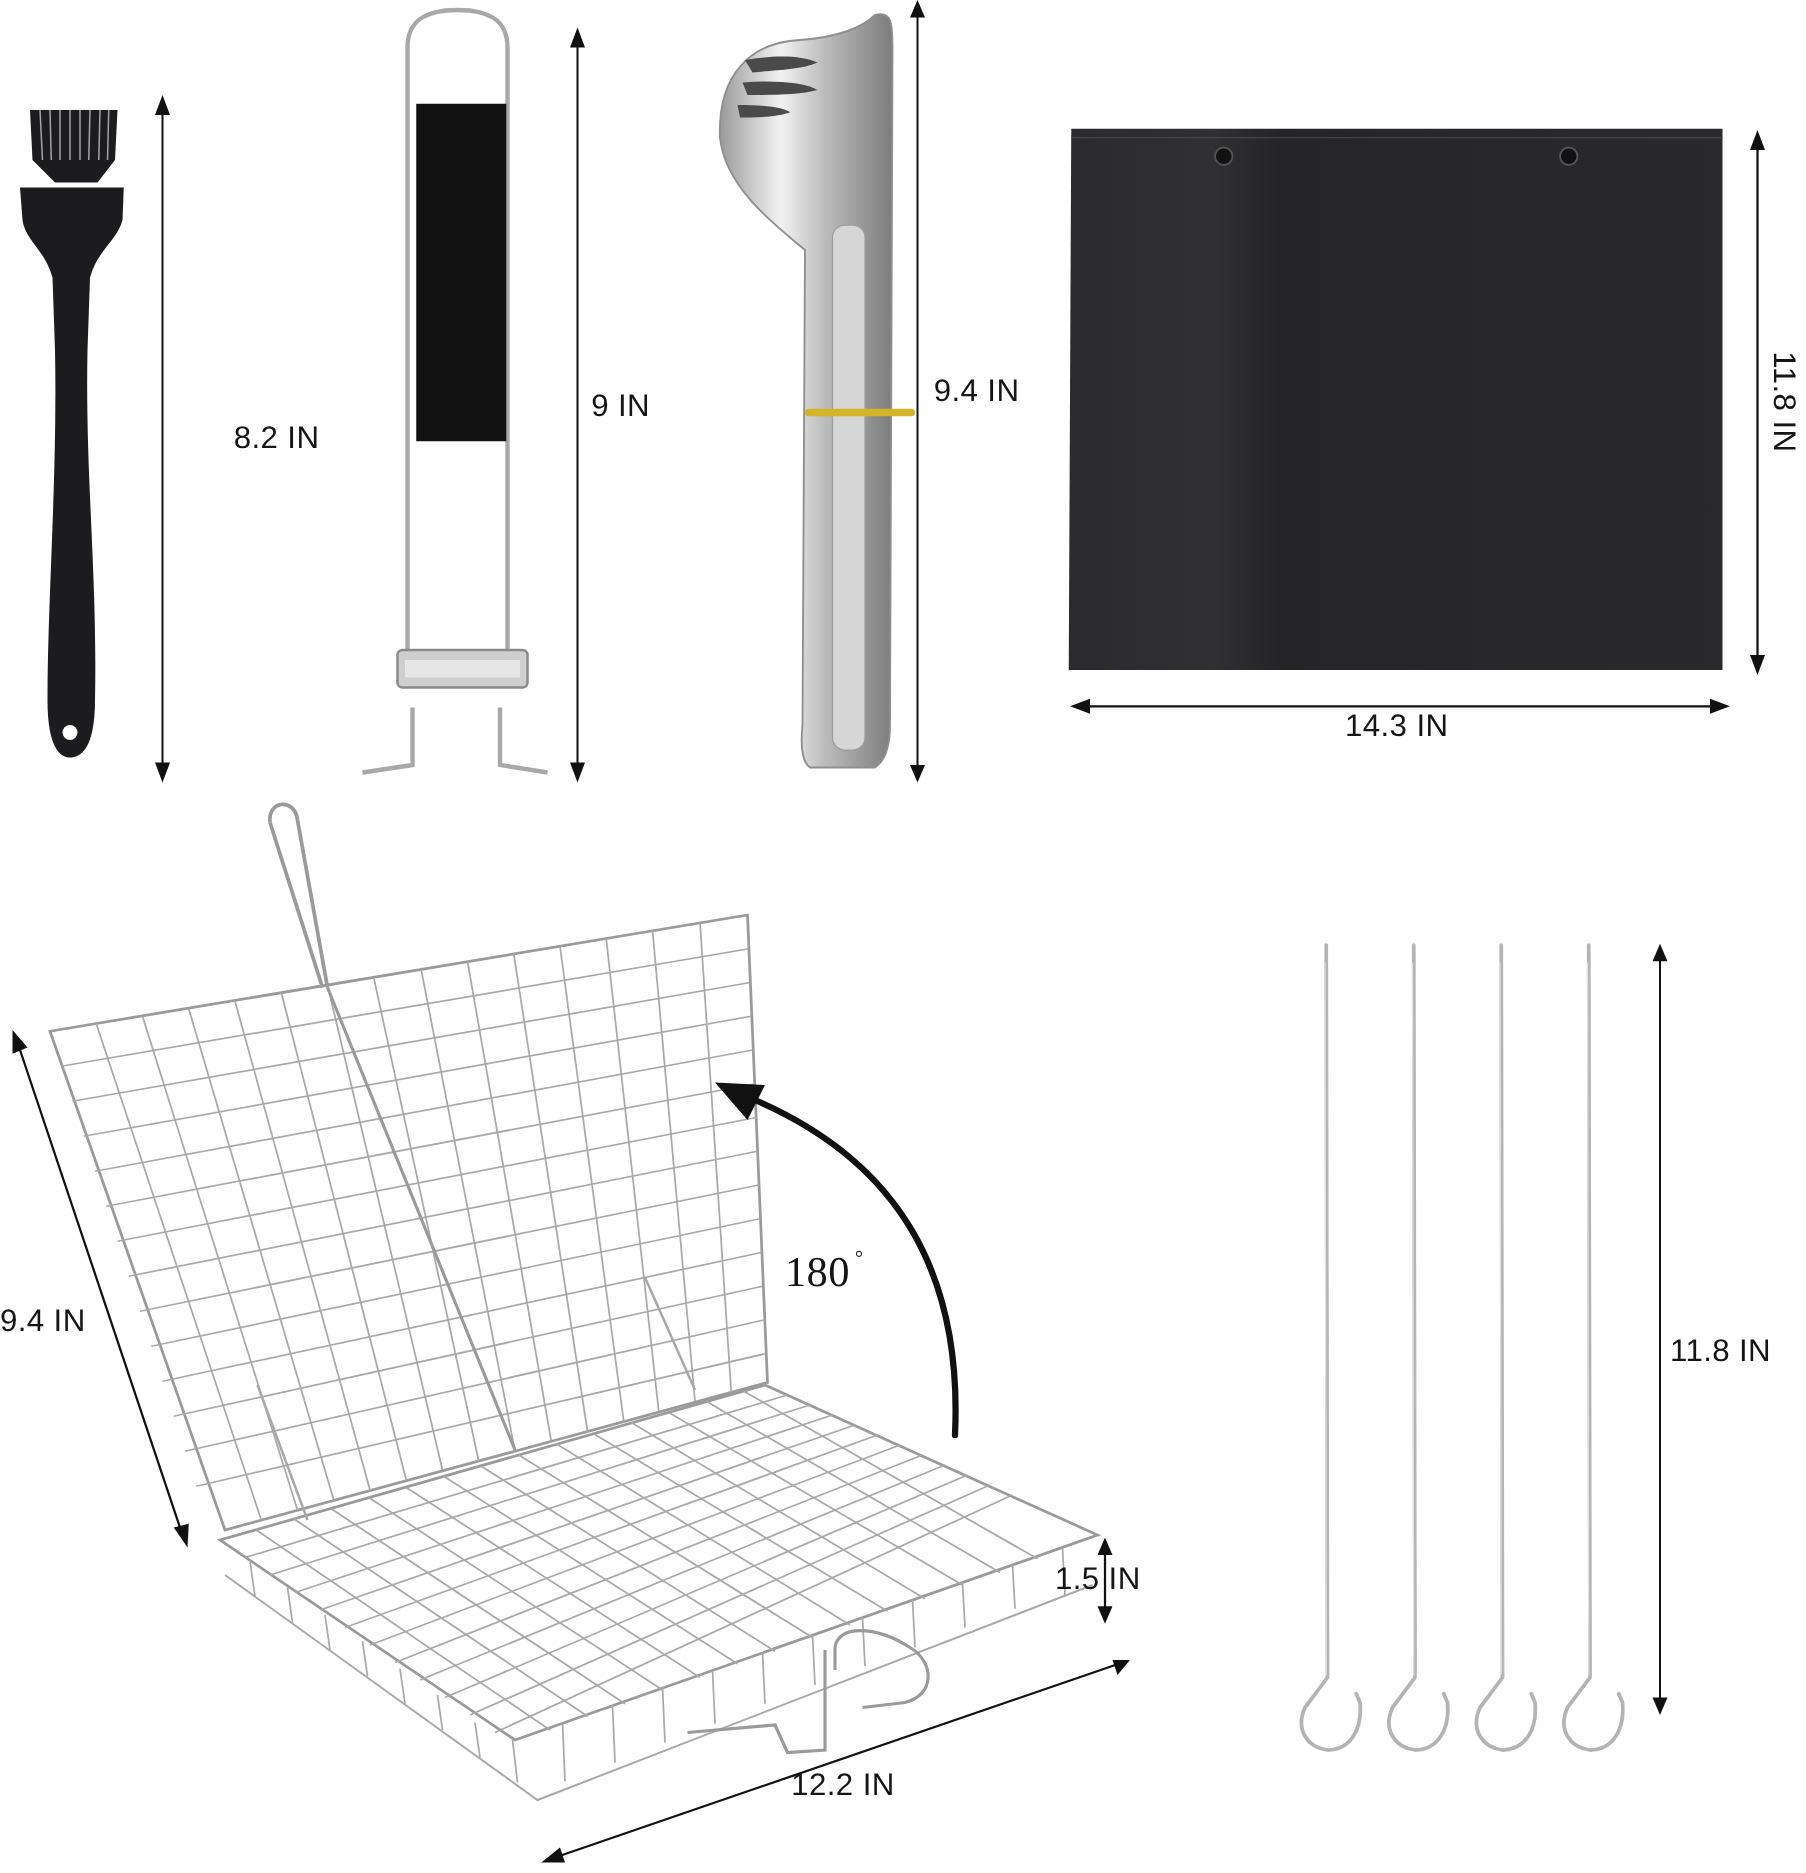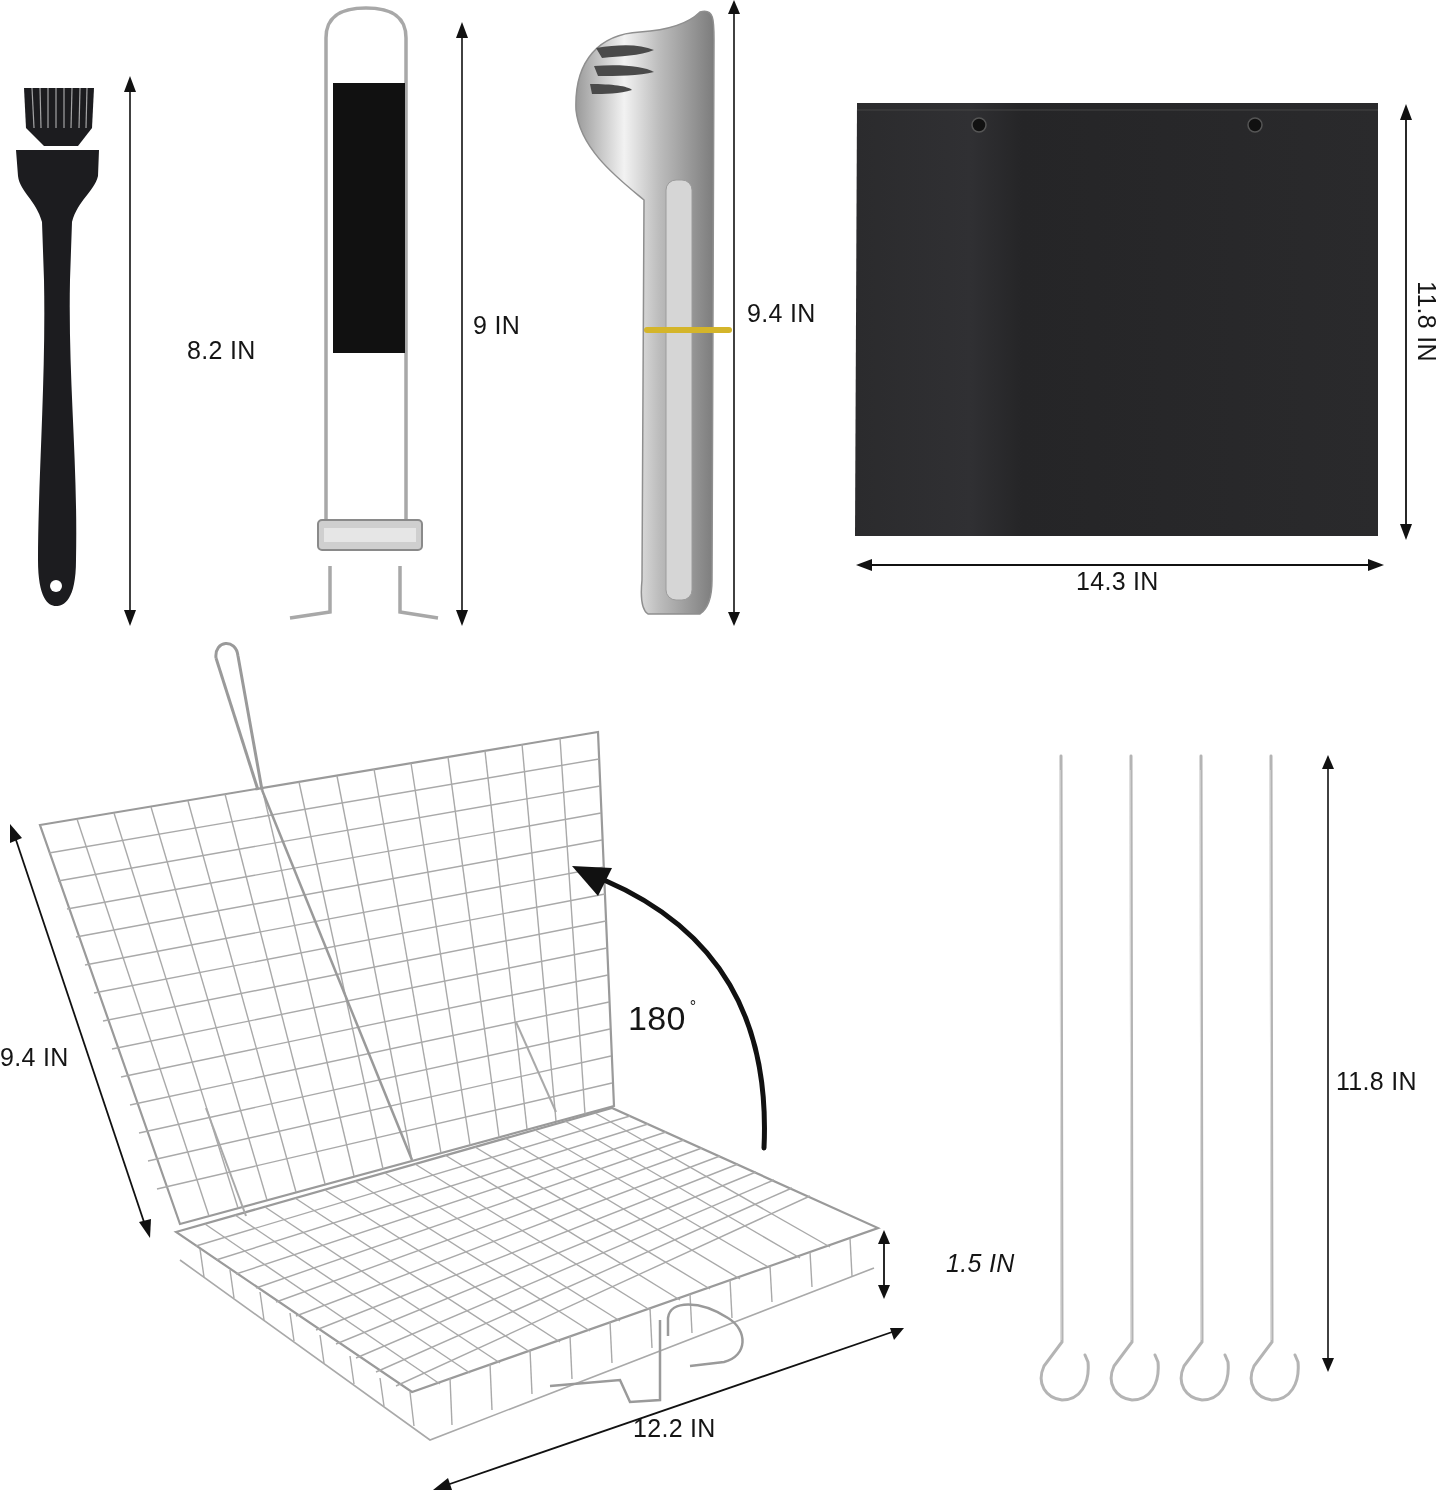--- a/index.html
+++ b/index.html
@@ -1,21 +1,21 @@
 <!DOCTYPE html>
 <html><head>
 <meta charset="utf-8">
 <style>
   html, body { margin: 0; padding: 0; background: #ffffff; }
   body { width: 1445px; height: 1498px; position: relative; overflow: hidden;
          font-family: "Liberation Sans", "DejaVu Sans", sans-serif; color: #111; }
   .label { position: absolute; font-size: 25px; color: #151515; letter-spacing: 0.3px; white-space: nowrap; }
   .label.rot { transform: rotate(90deg); transform-origin: center center; }
   svg { position: absolute; left: 0; top: 0; overflow: visible; }
-  .deg { font-size: 34px; }
+  .deg { font-size: 34px; font-family: Liberation Serif, serif; }
   .deg sup { font-size: 16px; vertical-align: 18px; margin-left: 4px; }
 </style>
 </head>
 <body>
 
 <svg width="1445" height="1498">
   <g fill="#1c1c1f">
 
     <path d="M24 88 L26 128 L44 146 L78 146 L92 128 L94 88 Z"></path>
     <g stroke="#ffffff" stroke-width="1.2" opacity="0.6">
@@ -210,21 +210,21 @@
   <path d="M10 824 L10 843 L22 838 Z" fill="#111"></path>
   <path d="M150 1238 L139 1222 L151 1219 Z" fill="#111"></path>
 </svg>
 <div class="label" style="left:0px; top:1043px;">9.4 IN</div>
 
 <svg width="1445" height="1498">
   <line x1="884" y1="1236" x2="884" y2="1294" stroke="#111" stroke-width="1.8"></line>
   <path d="M884 1230 L878 1244 L890 1244 Z" fill="#111"></path>
   <path d="M884 1299 L878 1285 L890 1285 Z" fill="#111"></path>
 </svg>
-<div class="label" style="left:946px; top:1249px;font-style:italic;">1.5 IN</div>
+<div class="label" style="left:844px; top:1249px;">1.5 IN</div>
 
 <svg width="1445" height="1498">
   <line x1="444" y1="1486" x2="898" y2="1330" stroke="#111" stroke-width="1.8"></line>
   <path d="M433 1490 L448 1478 L452 1490 Z" fill="#111"></path>
   <path d="M904 1328 L890 1328 L894 1340 Z" fill="#111"></path>
 </svg>
 <div class="label" style="left:633px; top:1414px;">12.2 IN</div>
 
 <svg width="1445" height="1498">
   <path d="M764 1148 C770 1020 720 930 604 880" fill="none" stroke="#111" stroke-width="5" stroke-linecap="round"></path>

